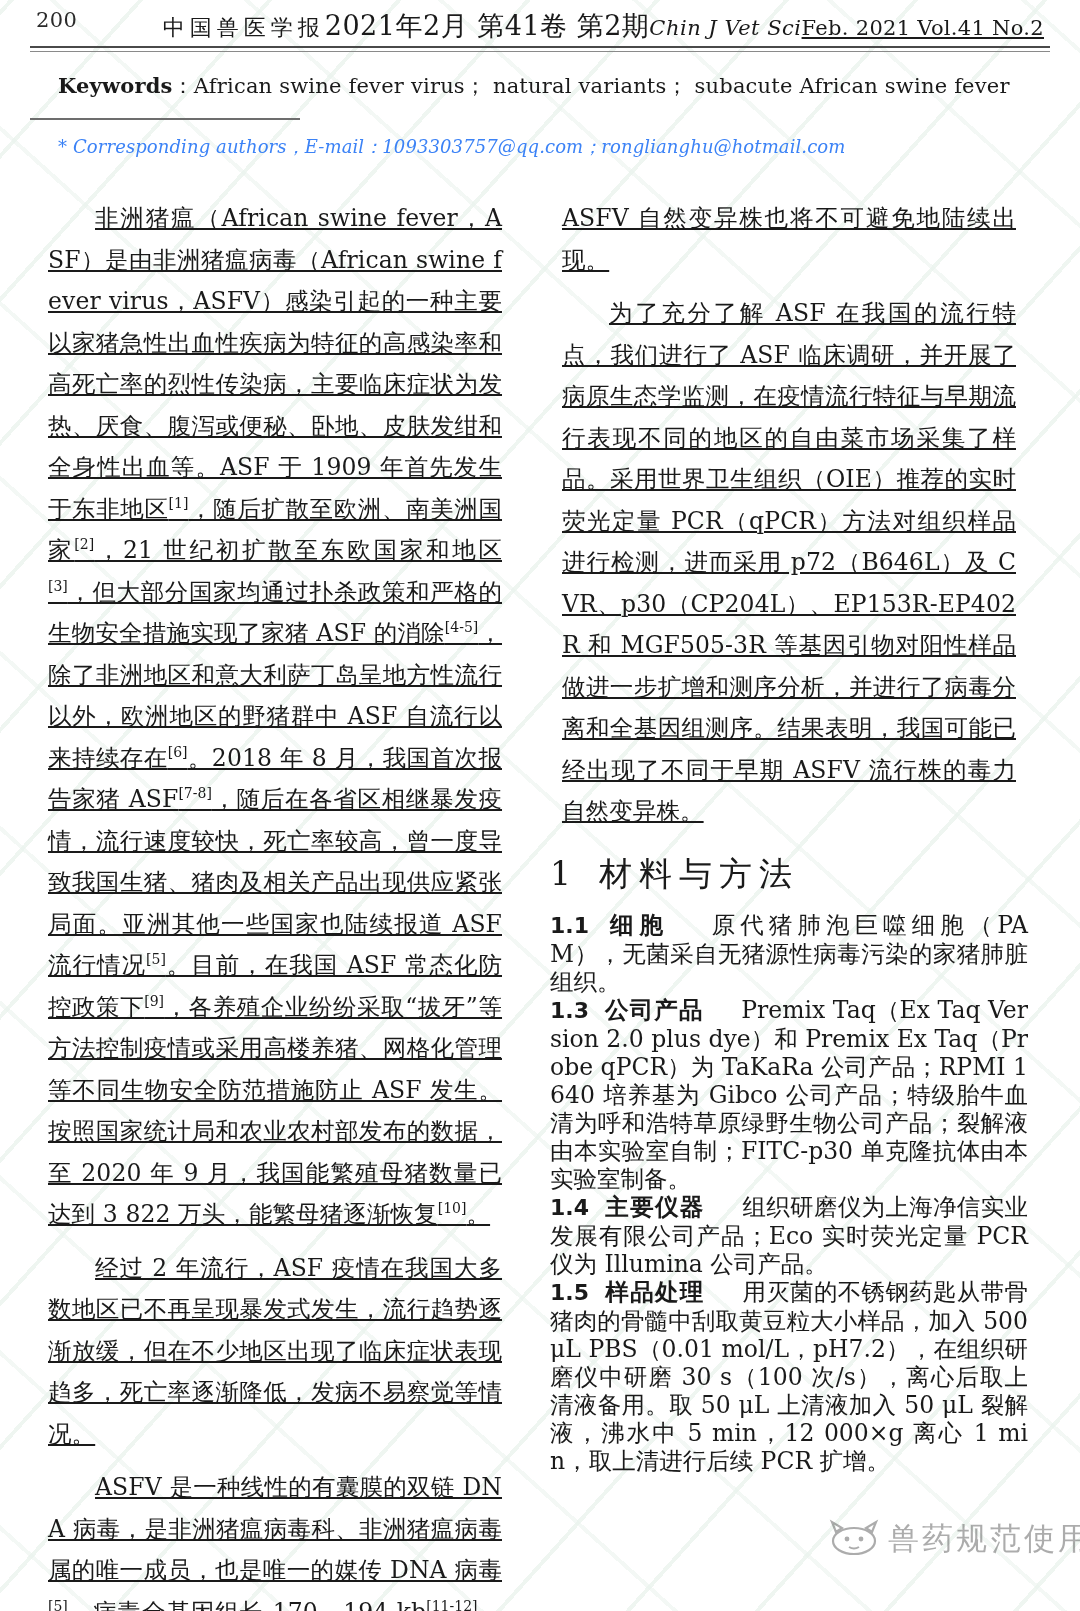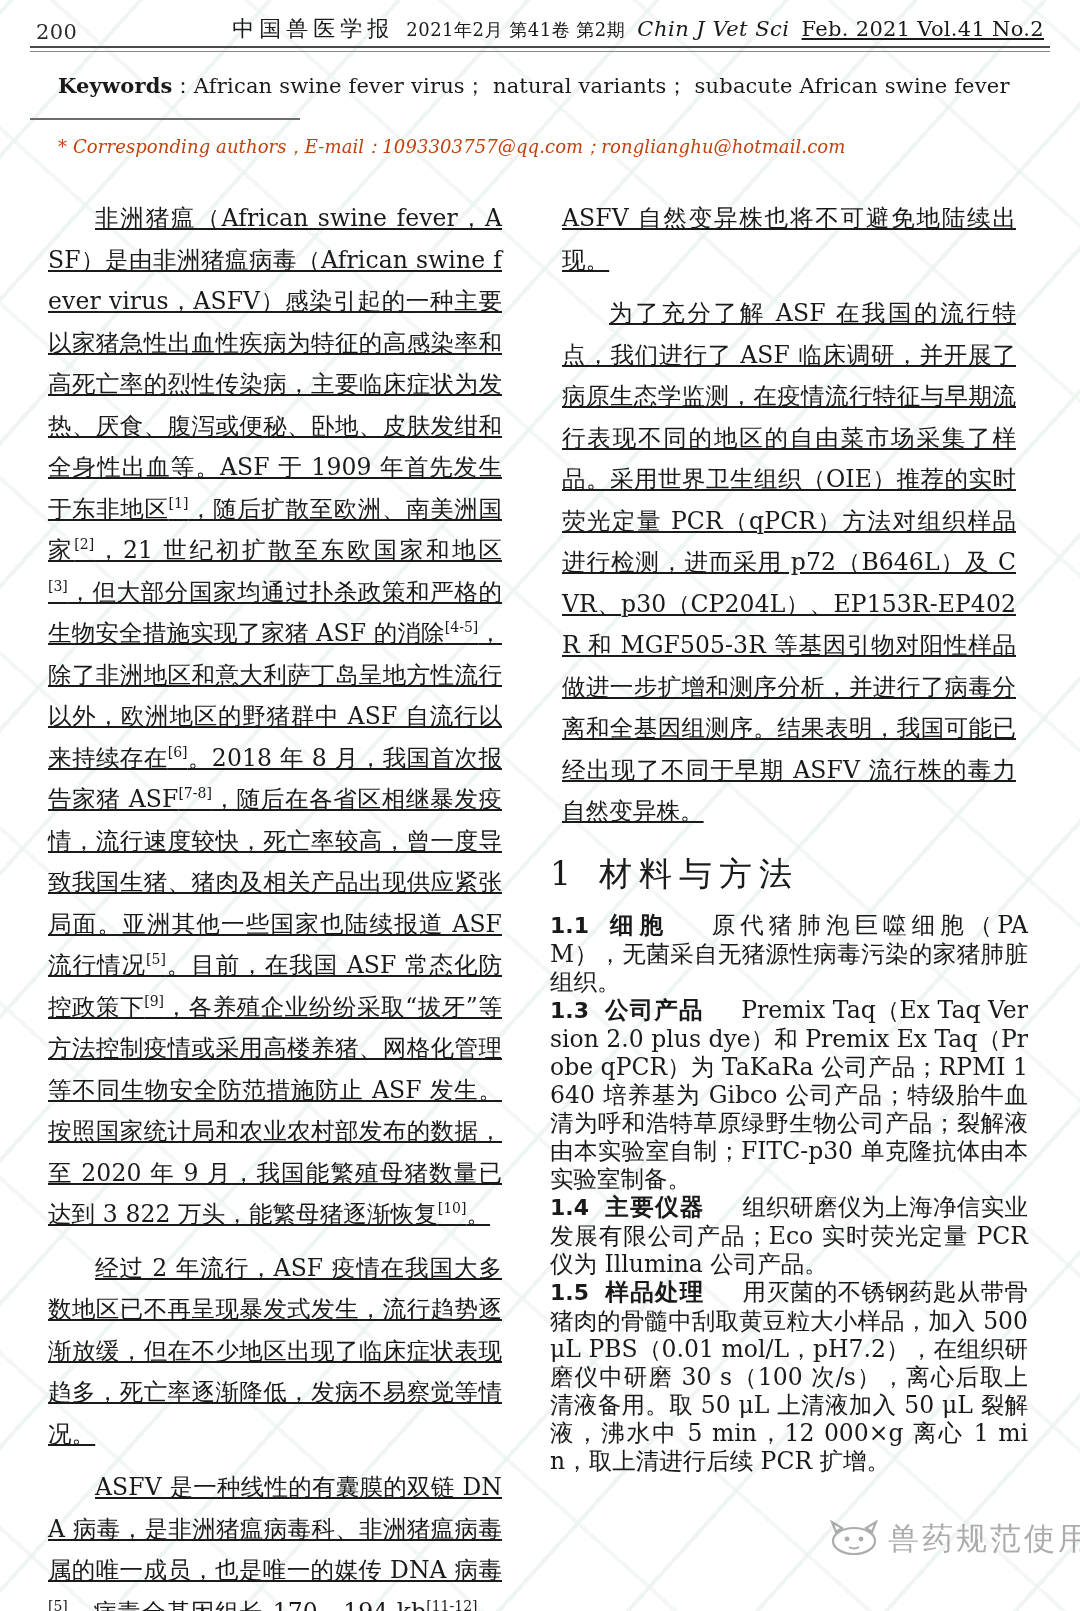--- a/index.html
+++ b/index.html
@@ -52,43 +52,42 @@
   }
 
   
   .running-head {
     position: absolute;
     left: 36px;
     top: 8px;
     width: 1008px;
     height: 36px;
     display: flex;
-    align-items: flex-end;
+    align-items: flex-start;
     font-size: 22px;
     letter-spacing: 0.4px;
   }
   .rh-folio {
     font-family: "DejaVu Serif", "Liberation Serif", serif;
     font-size: 21px;
     color: #2a2a2a;
   }
   .rh-center {
     flex: 1;
     text-align: right;
     white-space: nowrap;
     display: flex;
     justify-content: flex-end;
     align-items: baseline;
-    gap: 12px;
   }
   .rh-cn {
     letter-spacing: 5px;
     font-size: 22px;
   }
-  .rh-cn2 { font-size: 18px; letter-spacing: 0.5px; }
+  .rh-cn2 { font-size: 27px; letter-spacing: 0.5px; }
   .rh-en-italic {
     font-style: italic;
     font-size: 21px;
     letter-spacing: 0.5px;
   }
   .rh-en { font-size: 21px; letter-spacing: 0.3px; text-decoration: underline; }
 
   .rule-head {
     position: absolute;
     left: 30px;
@@ -124,21 +123,21 @@
     height: 0;
   }
   .footnote {
     position: absolute;
     left: 58px;
     top: 135px;
     width: 980px;
     font-size: 18px;
     font-style: italic;
     letter-spacing: 0.1px;
-    color: #c2410c;
+    color: #3b82f6;
   }
 
   
   .columns {
     position: absolute;
     left: 0;
     top: 186px;
     width: 1080px;
     height: 1425px;
   }

